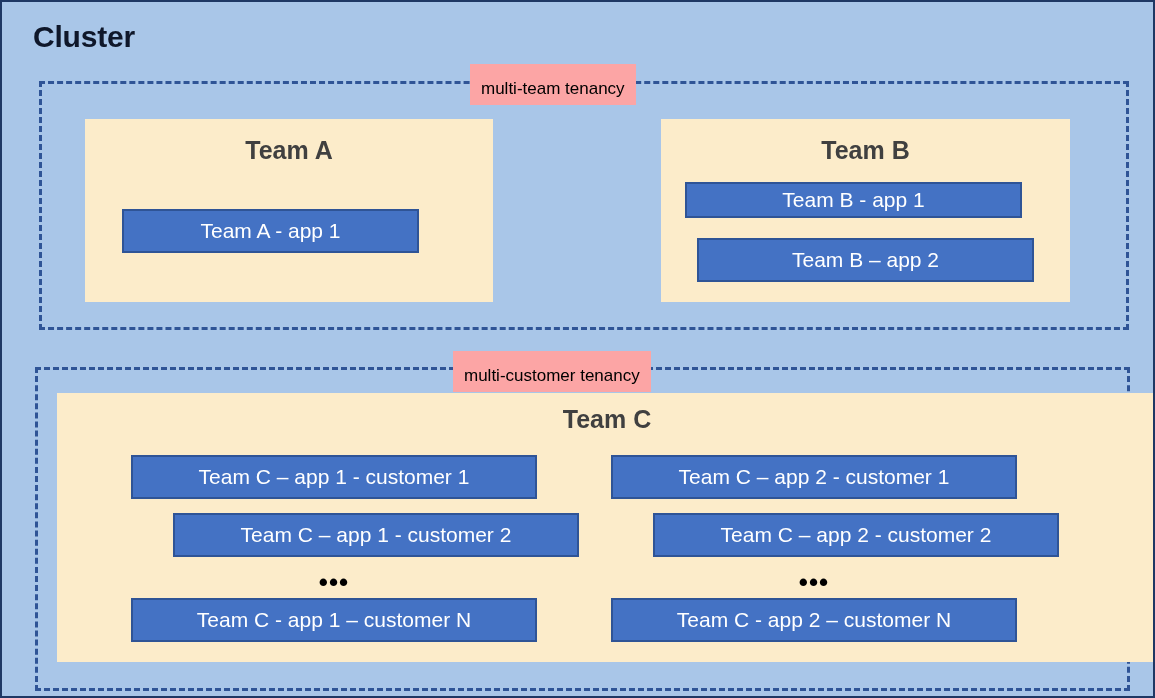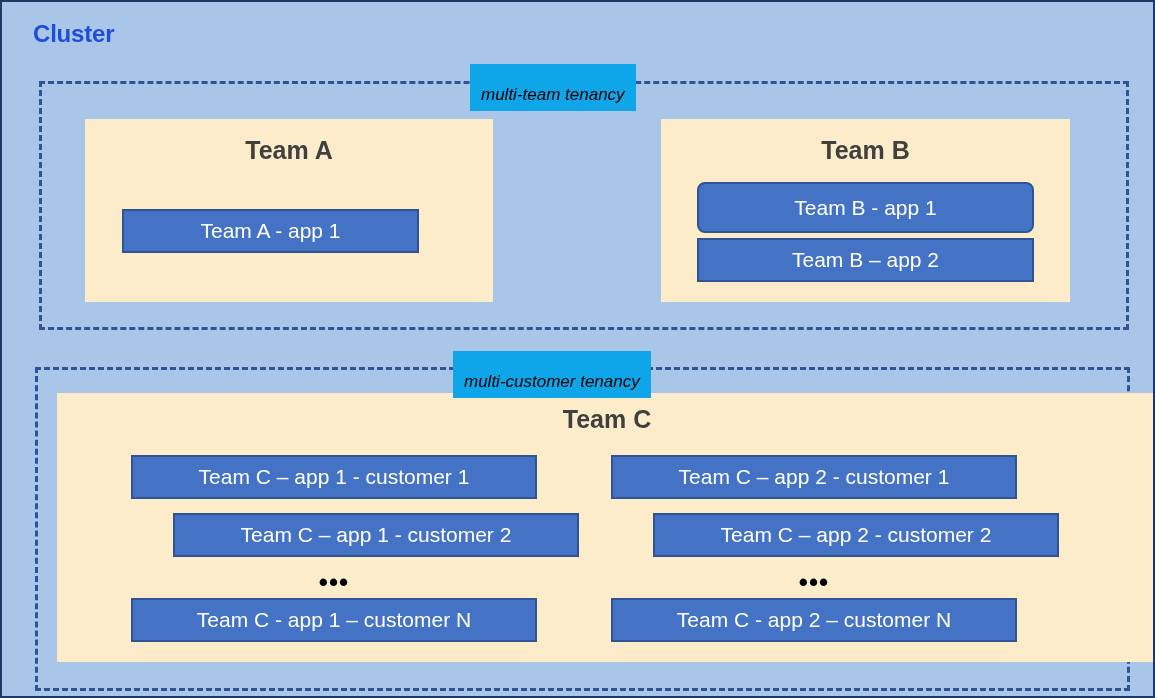--- a/index.html
+++ b/index.html
@@ -20,23 +20,23 @@
     background: #a9c6e8;
     border: 2px solid #1f3864;
     overflow: hidden;
   }
 
   
   .cluster-title {
     position: absolute;
     left: 31px;
     top: 18px;
-    font-size: 24px;
+    font-size: 30px;
     font-weight: bold;
-    color: #1d4ed8;
+    color: #0f172a;
     letter-spacing: -0.2px;
     white-space: nowrap;
   }
 
   
   .tenancy-zone {
     position: absolute;
     box-sizing: border-box;
     border: 3px dashed #2f5496;
     background: transparent;
@@ -49,28 +49,27 @@
   }
   #zone-multi-customer {
     left: 33px;
     top: 365px;
     width: 1095px;
     height: 324px;
   }
 
   .tenancy-label {
     position: absolute;
-    background: #0ea5e9;
+    background: #fca5a5;
     color: #000000;
     font-size: 17px;
     line-height: 1;
-    padding: 22px 11px 8px 11px;
+    padding: 16px 11px 8px 11px;
     white-space: nowrap;
     z-index: 5;
-    font-style: italic;
   }
   #label-multi-team {
     left: 468px;
     top: 62px;
   }
   #label-multi-customer {
     left: 451px;
     top: 349px;
   }
 
@@ -131,25 +130,24 @@
   
   #team-a-app-1 {
     left: 37px;
     top: 90px;
     width: 297px;
     height: 44px;
   }
 
   
   #team-b-app-1 {
-    left: 36px;
+    left: 24px;
     top: 63px;
     width: 337px;
-    height: 51px;
-    border-radius: 8px;
+    height: 36px;
   }
   #team-b-app-2 {
     left: 36px;
     top: 119px;
     width: 337px;
     height: 44px;
   }
 
   
   .tc-col-left  { left: 74px;  width: 406px; }

